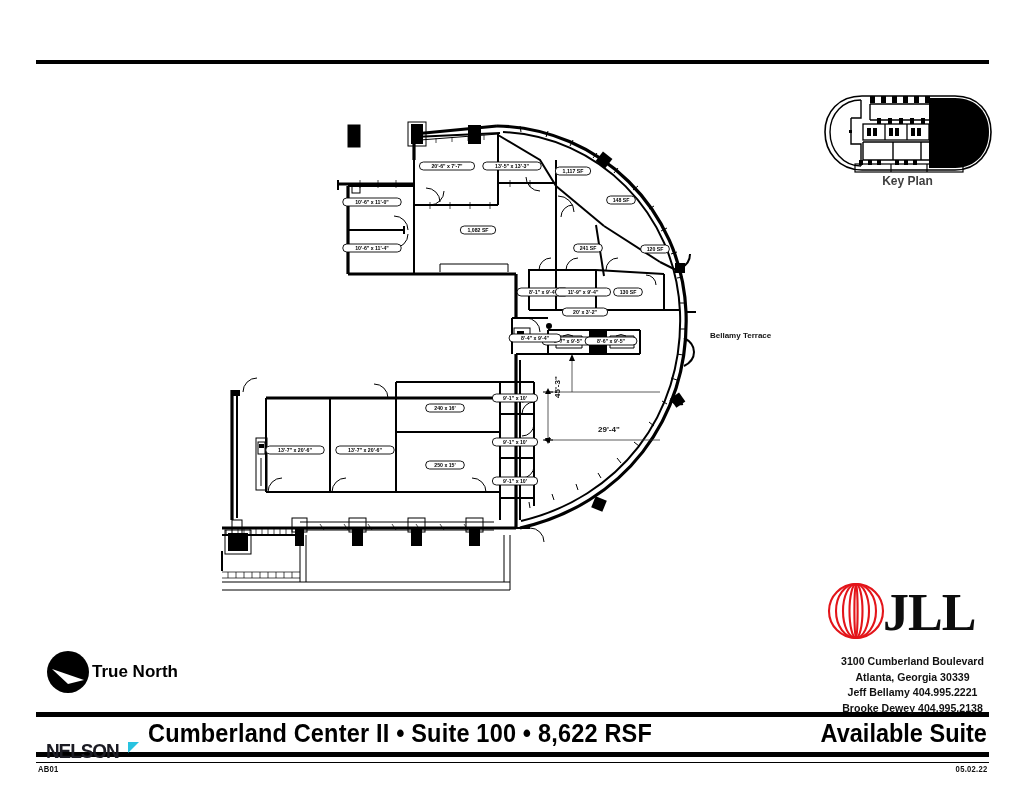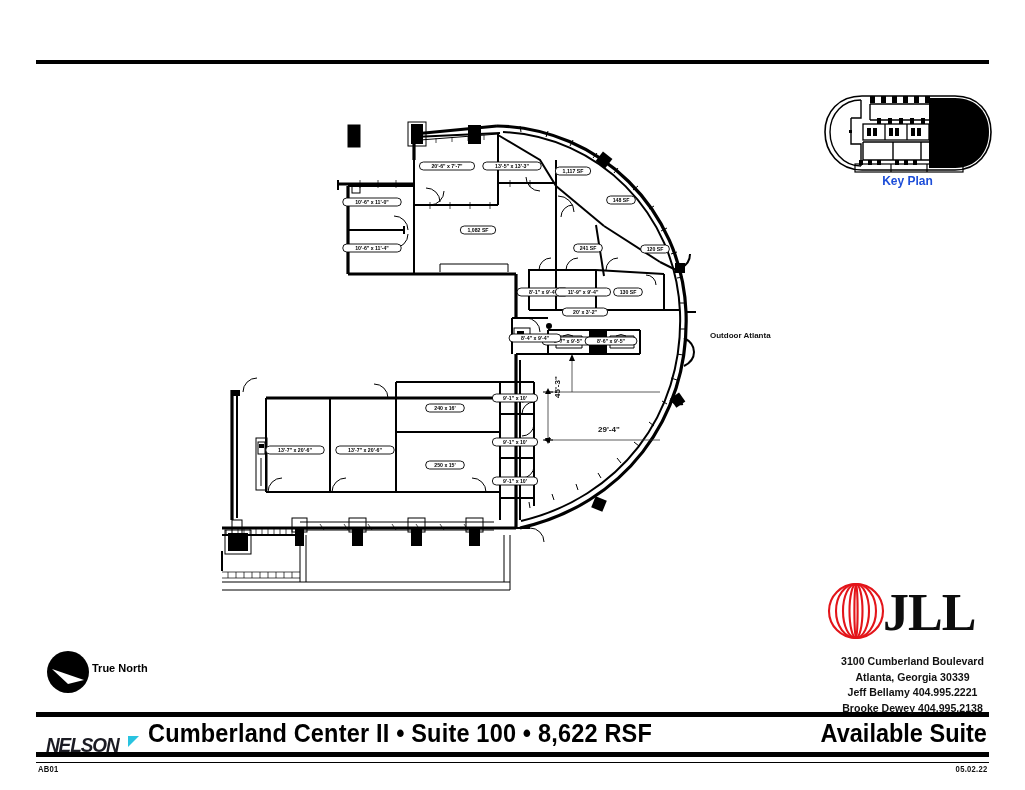--- a/index.html
+++ b/index.html
@@ -12,21 +12,21 @@
 
   
   .rule{position:absolute;background:#000;}
   #rule-top{left:36px;top:60px;width:953px;height:4px;}
   #rule-title-top{left:36px;top:712px;width:953px;height:5px;}
   #rule-title-bot{left:36px;top:752px;width:953px;height:5px;}
   #rule-footer{left:36px;top:762px;width:953px;height:1px;background:#000;}
 
   
   #title-block{position:absolute;left:36px;top:717px;width:953px;height:35px;}
-  #nelson-logo{position:absolute;left:10px;top:18px;width:96px;height:21px;font-style:italic;}
+  #nelson-logo{position:absolute;left:10px;top:24px;width:96px;height:21px;}
   #nelson-word{
     position:absolute;left:0;top:0;font-family:"Liberation Sans",sans-serif;
     font-weight:bold;font-size:19px;letter-spacing:-1.1px;color:#1b1b23;
     transform:scaleY(1.05);
   }
   #nelson-tri{
     position:absolute;left:82px;top:1px;width:0;height:0;
     border-left:11px solid #29c3e0;border-bottom:11px solid transparent;
   }
   #title-main{
@@ -43,26 +43,26 @@
   }
 
   
   #sheet-no{position:absolute;left:38px;top:764px;font-size:9px;font-weight:bold;
     color:#111;letter-spacing:.3px;transform:scaleX(.85);transform-origin:left top;}
   #sheet-date{position:absolute;right:38px;top:764px;font-size:9px;font-weight:bold;
     color:#111;letter-spacing:.3px;transform:scaleX(.85);transform-origin:right top;}
 
   
   #true-north{position:absolute;left:46px;top:650px;width:150px;height:45px;}
-  #tn-label{position:absolute;left:46px;top:12px;font-size:11px;font-weight:bold;color:#000;}
+  #tn-label{position:absolute;left:46px;top:12px;font-size:17px;font-weight:bold;color:#000;}
 
   
   #key-plan{position:absolute;left:815px;top:88px;width:185px;height:96px;}
   #key-plan-label{position:absolute;left:815px;top:174px;width:185px;text-align:center;
-    font-size:12px;font-weight:bold;color:#1d4ed8;
+    font-size:12px;font-weight:bold;color:#404040;
     font-family:"Liberation Sans Narrow","Liberation Sans",sans-serif;}
 
   
   #jll-block{position:absolute;left:825px;top:580px;width:175px;height:150px;}
   #jll-logo{position:absolute;left:0;top:0;width:175px;height:62px;}
   #jll-address{position:absolute;left:0;top:74px;width:175px;text-align:center;
     font-family:"Liberation Sans Narrow","Liberation Sans",sans-serif;
     font-size:11.5px;font-weight:bold;color:#111;line-height:15.5px;
     transform:scaleX(.92);transform-origin:center top;white-space:nowrap;}
   #jll-address div{white-space:nowrap;}
@@ -463,21 +463,21 @@
         </g>
         <g>
           <rect x="492.35" y="477" width="45.3" height="8" rx="4" fill="#ffffff" stroke="#000" stroke-width="0.9"></rect>
           <text x="515" y="483.1" text-anchor="middle" font-family="'Liberation Sans', sans-serif" font-size="5.2" font-weight="bold" fill="#000">9'-1" x 10'</text>
         </g>
       </g>
   </svg>
 
   <div class="dimtxt" id="dim-h">29'-4"</div>
   <div class="dimtxt" id="dim-v">45'-3"</div>
-  <div id="terrace-label">Outdoor Atlanta</div>
+  <div id="terrace-label">Bellamy Terrace</div>
 
   <svg id="key-plan" viewBox="0 0 185 96">
     <g fill="none" stroke="#000" stroke-width="1.6">
       <path d="M47,8 C24,8 10,24 10,44 C10,64 24,82 47,82 L140,82 C163,82 176,64 176,44 C176,24 163,8 140,8 Z"></path>
     </g>
 
     <path d="M114,10 L140,10 C162,10 174,25 174,44 C174,63 162,80 140,80 L114,80 Z" fill="#000"></path>
 
     <g fill="none" stroke="#000" stroke-width="1.4">
       <path d="M46,12 C28,12 15,26 15,44 C15,62 28,78 46,78"></path>

